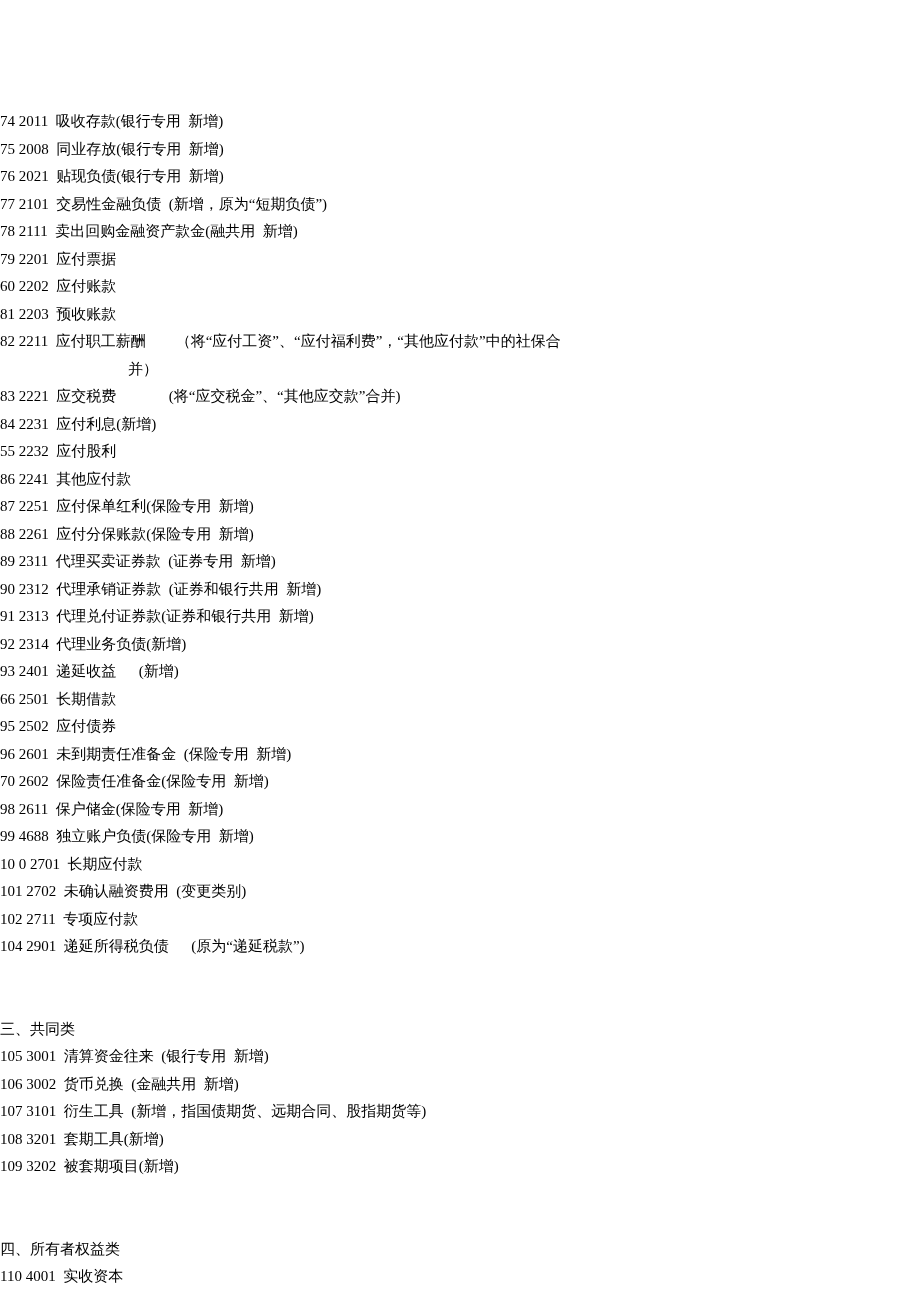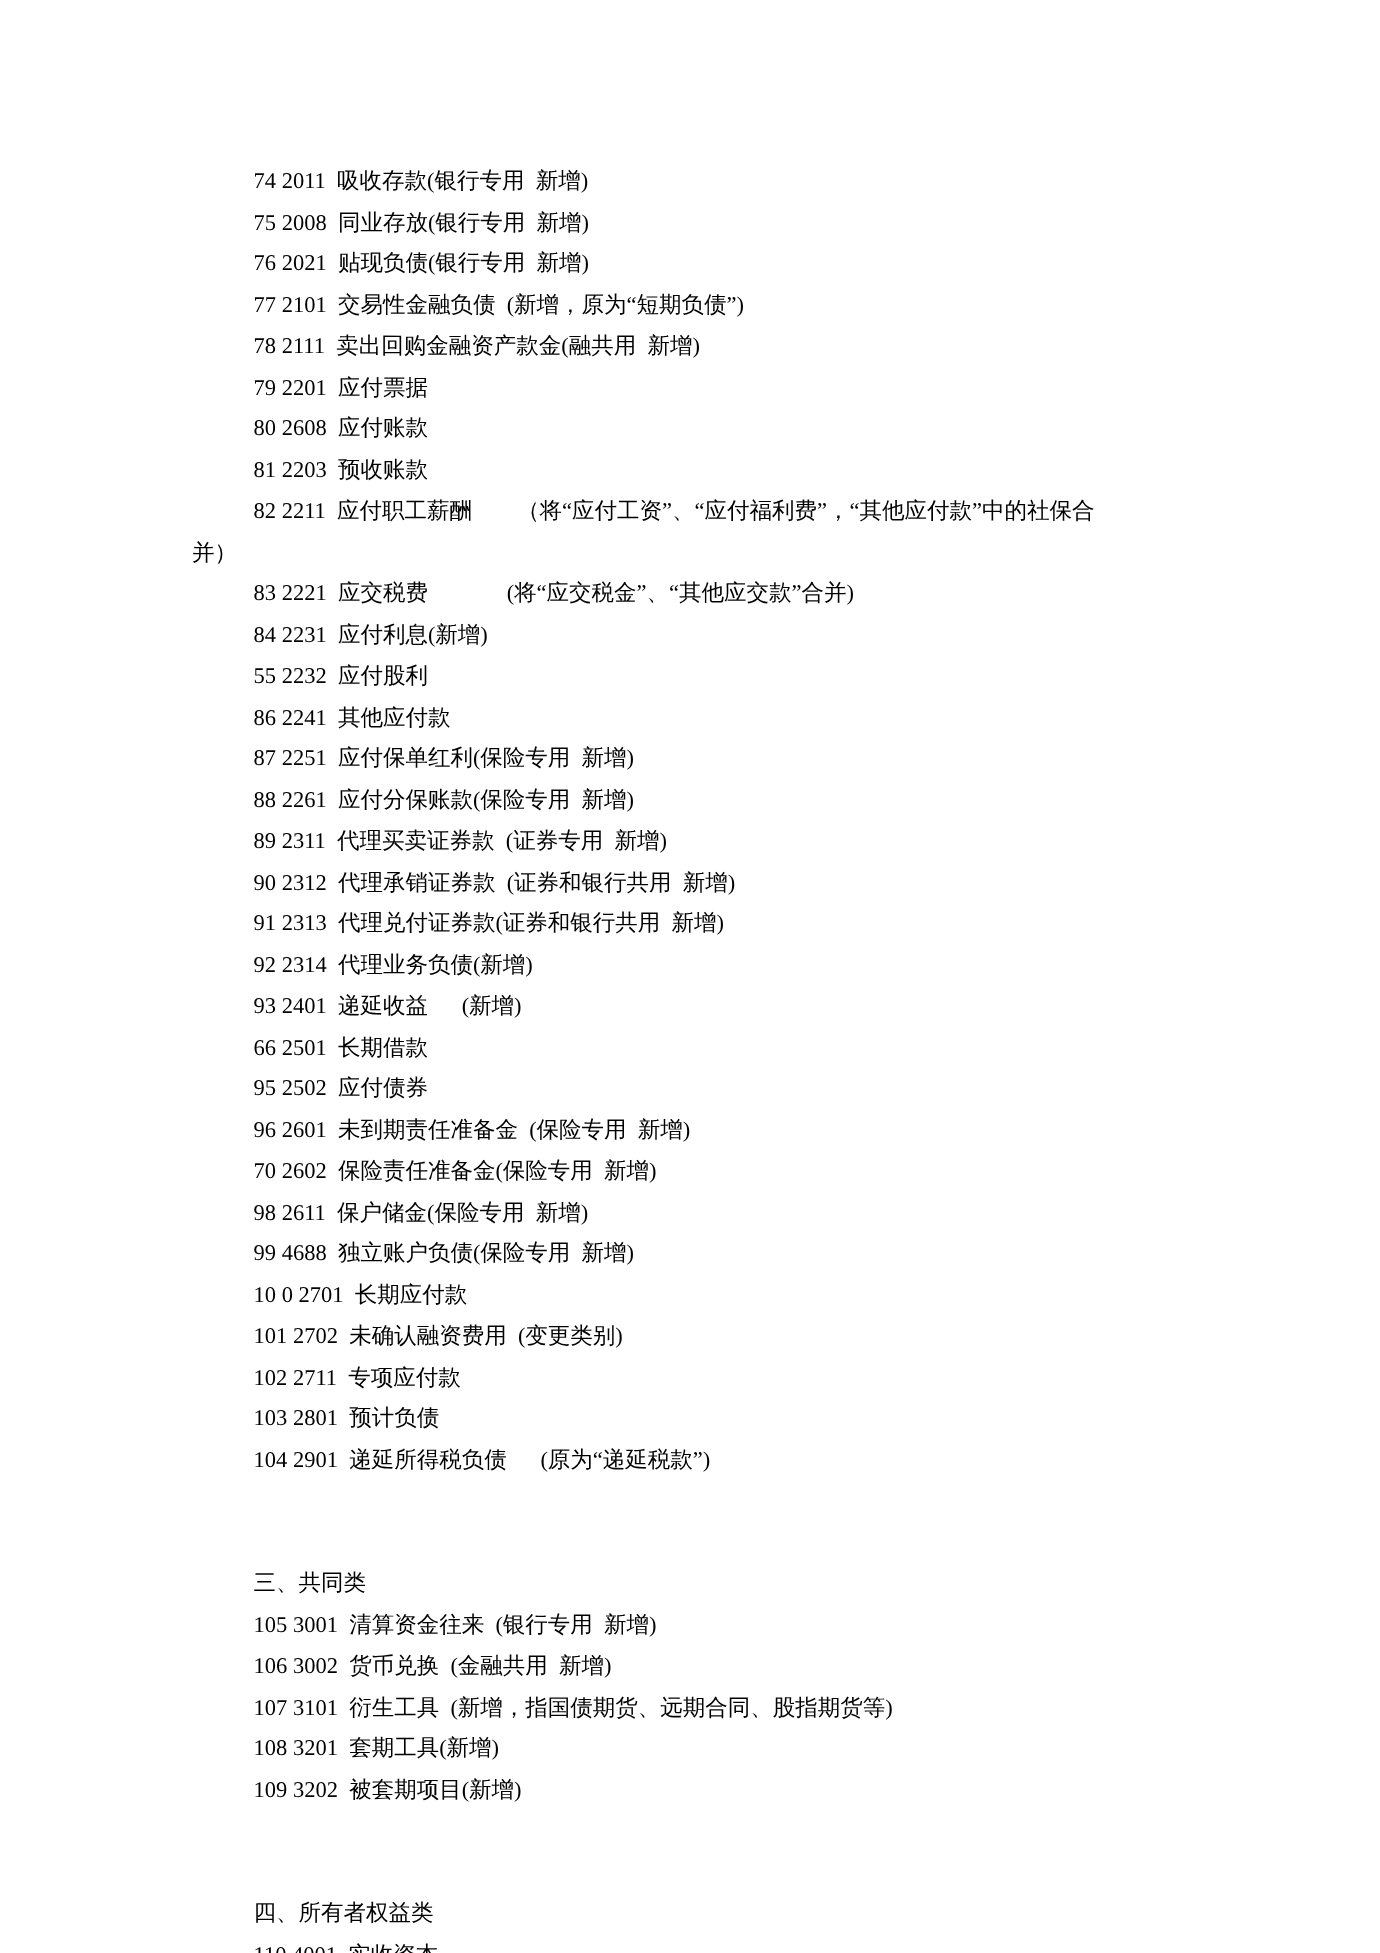--- a/index.html
+++ b/index.html
@@ -13,40 +13,39 @@
     font-size: 15px;
     color: #000000;
     line-height: 27.5px;
     padding-top: 108px;
     padding-bottom: 60px;
   }
   .line {
     white-space: pre;
   }
   .indent {
-    padding-left: 169px;
   }
   .no-indent {
     padding-left: 128px;
   }
   .blank {
     height: 27.5px;
   }
 </style>
 </head>
 <body>
 
 <div id="doc">
     <div class="line indent">74 2011  吸收存款(银行专用  新增)</div>
     <div class="line indent">75 2008  同业存放(银行专用  新增)</div>
     <div class="line indent">76 2021  贴现负债(银行专用  新增)</div>
     <div class="line indent">77 2101  交易性金融负债  (新增，原为“短期负债”)</div>
     <div class="line indent">78 2111  卖出回购金融资产款金(融共用  新增)</div>
     <div class="line indent">79 2201  应付票据</div>
-    <div class="line indent">80 2608  应付账款</div>
+    <div class="line indent">60 2202  应付账款</div>
     <div class="line indent">81 2203  预收账款</div>
     <div class="line indent">82 2211  应付职工薪酬        （将“应付工资”、“应付福利费”，“其他应付款”中的社保合</div>
     <div class="line no-indent">并）</div>
     <div class="line indent">83 2221  应交税费              (将“应交税金”、“其他应交款”合并)</div>
     <div class="line indent">84 2231  应付利息(新增)</div>
     <div class="line indent">55 2232  应付股利</div>
     <div class="line indent">86 2241  其他应付款</div>
     <div class="line indent">87 2251  应付保单红利(保险专用  新增)</div>
     <div class="line indent">88 2261  应付分保账款(保险专用  新增)</div>
     <div class="line indent">89 2311  代理买卖证券款  (证券专用  新增)</div>
@@ -56,21 +55,20 @@
     <div class="line indent">93 2401  递延收益      (新增)</div>
     <div class="line indent">66 2501  长期借款</div>
     <div class="line indent">95 2502  应付债券</div>
     <div class="line indent">96 2601  未到期责任准备金  (保险专用  新增)</div>
     <div class="line indent">70 2602  保险责任准备金(保险专用  新增)</div>
     <div class="line indent">98 2611  保户储金(保险专用  新增)</div>
     <div class="line indent">99 4688  独立账户负债(保险专用  新增)</div>
     <div class="line indent">10 0 2701  长期应付款</div>
     <div class="line indent">101 2702  未确认融资费用  (变更类别)</div>
     <div class="line indent">102 2711  专项应付款</div>
-    <div class="line indent">103 2801  预计负债</div>
     <div class="line indent">104 2901  递延所得税负债      (原为“递延税款”)</div>
     <div class="line blank"></div>
     <div class="line blank"></div>
     <div class="line indent">三、共同类</div>
     <div class="line indent">105 3001  清算资金往来  (银行专用  新增)</div>
     <div class="line indent">106 3002  货币兑换  (金融共用  新增)</div>
     <div class="line indent">107 3101  衍生工具  (新增，指国债期货、远期合同、股指期货等)</div>
     <div class="line indent">108 3201  套期工具(新增)</div>
     <div class="line indent">109 3202  被套期项目(新增)</div>
     <div class="line blank"></div>

